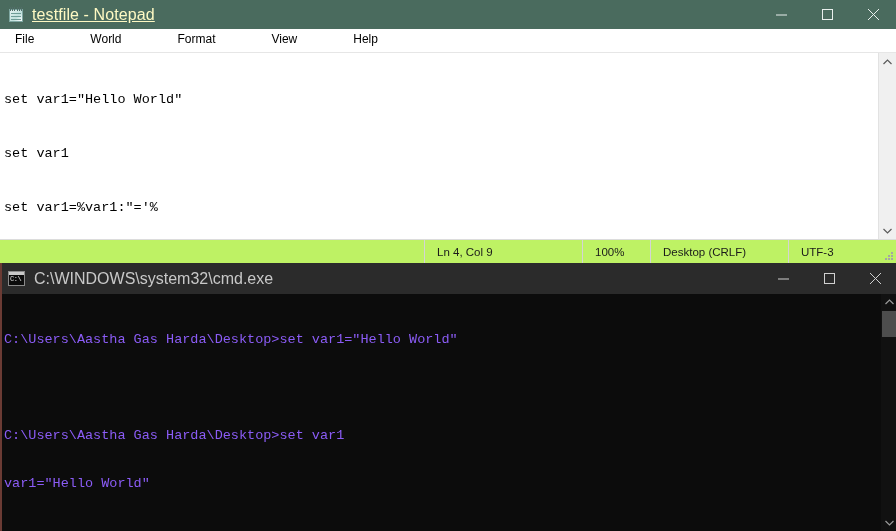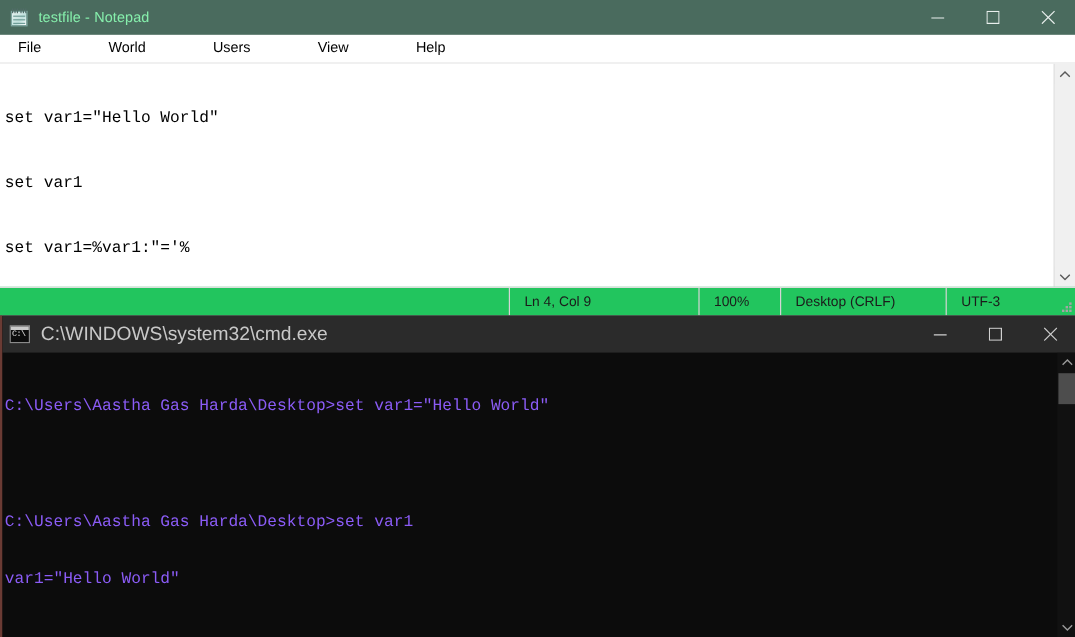--- a/index.html
+++ b/index.html
@@ -76,27 +76,28 @@
     display: flex;
     justify-content: space-around;
   }
   .np-icon .pad-spiral b {
     display: block;
     width: 1px;
     height: 4px;
     background: #516d68;
   }
   #notepad-title-text {
-    color: #86efac;
-    font-size: 12px;
+    color: #fef9c3;
+    font-size: 16px;
     letter-spacing: 0.1px;
     line-height: 29px;
     flex: 1 1 auto;
     white-space: nowrap;
     overflow: hidden;
+    text-decoration: underline;
   }
   .np-ctrls {
     display: flex;
     height: 29px;
     flex: 0 0 auto;
   }
   .np-ctrl {
     width: 46px;
     height: 29px;
     display: flex;
@@ -161,21 +162,21 @@
     height: 17px;
     display: flex;
     align-items: center;
     justify-content: center;
     color: #5a5a5a;
   }
   #notepad-scroll-track { flex: 1 1 auto; width: 17px; background: #f0f0f0; }
 
   #notepad-statusbar {
     height: 23px;
-    background: #22c55e;
+    background: #bef264;
     border-top: 1px solid #dcdcdc;
     display: flex;
     align-items: stretch;
     justify-content: flex-end;
     flex: 0 0 auto;
     font-size: 11.5px;
     color: #1b1b1b;
     position: relative;
   }
   .status-cell {
@@ -350,21 +351,21 @@
             <line x1="0" y1="0" x2="11" y2="11" stroke="currentColor" stroke-width="1"></line>
             <line x1="11" y1="0" x2="0" y2="11" stroke="currentColor" stroke-width="1"></line>
           </svg>
       </span>
     </span>
   </div>
 
   <div id="notepad-menubar">
     <span class="menu-item">File</span>
     <span class="menu-item">World</span>
-    <span class="menu-item">Users</span>
+    <span class="menu-item">Format</span>
     <span class="menu-item">View</span>
     <span class="menu-item">Help</span>
   </div>
 
   <div id="notepad-body">
     <div id="notepad-text">
       <div class="np-line"><span>set var1="Hello World"</span></div>
       <div class="np-line"><span>set var1</span></div>
       <div class="np-line"><span>set var1=%var1:"='%</span></div>
       

